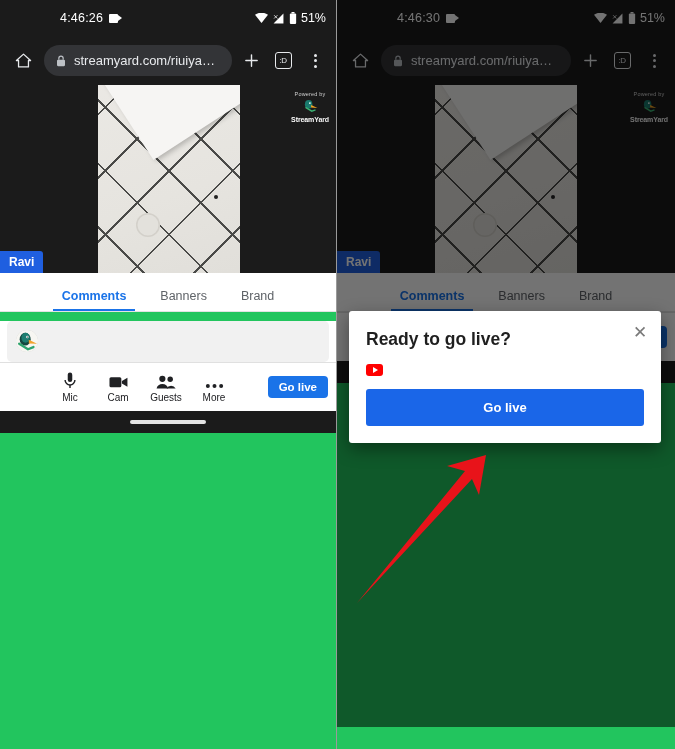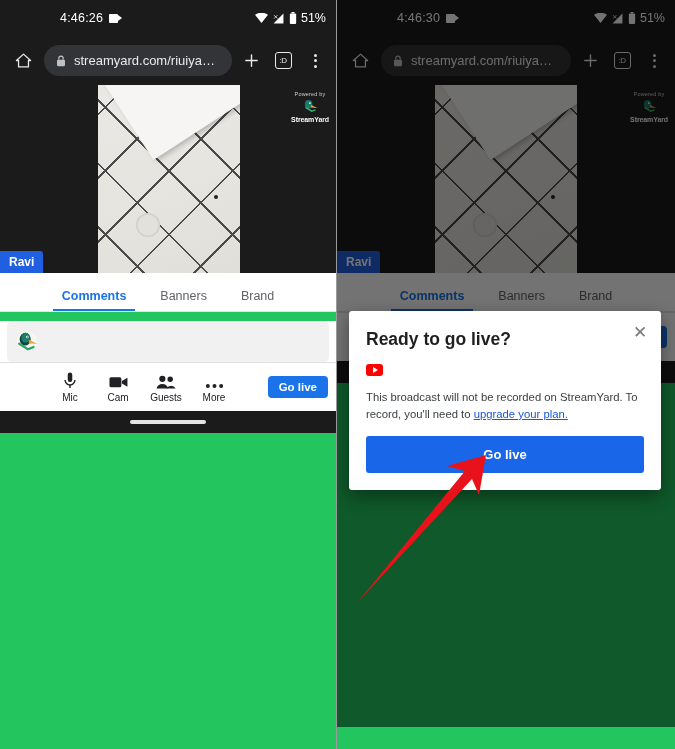--- a/index.html
+++ b/index.html
@@ -630,21 +630,20 @@
     <div class="navbar">
       <div class="nav-pill"></div>
     </div>
 
     <div class="scrim"></div>
 
     <div class="dialog">
       <div class="dlg-close">✕</div>
       <div class="dlg-title">Ready to go live?</div>
       <div class="yt-ico"></div>
-      <div class="dlg-note"><span>This broadcast will not be recorded on StreamYard. To record, you'll need to </span><a class="dlg-link">upgrade your plan.</a></div>
       <button class="golive-big">Go live</button>
     </div>
 
     <svg class="arrow-svg" style="left:18px; top:455px; width:145px; height:150px;" viewBox="0 0 145 150">
       <path d="M2 148 L110 16 L92 11 L131 0 L124 40 L117 24 Z" fill="#e8131a"></path>
     </svg>
   </div>
 
 </div>
 

